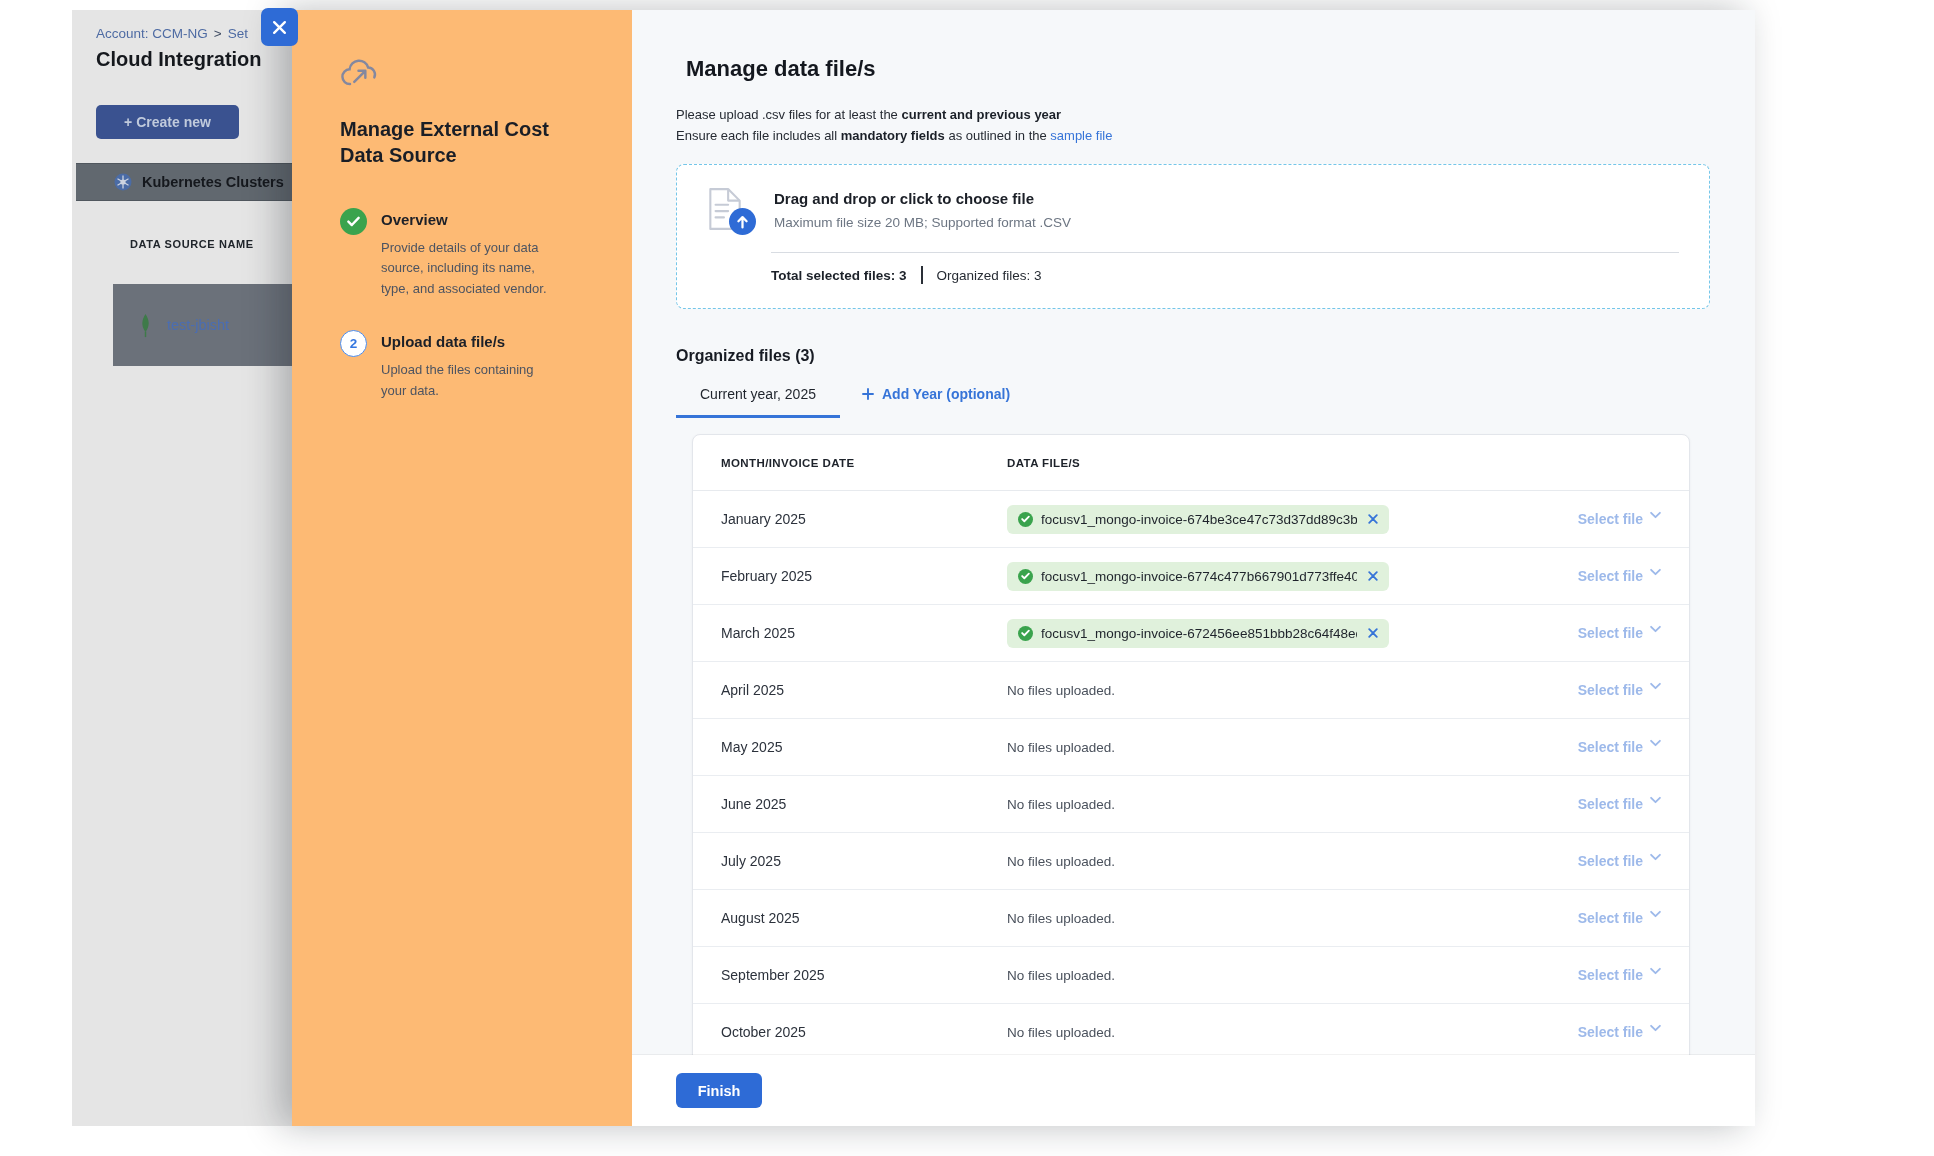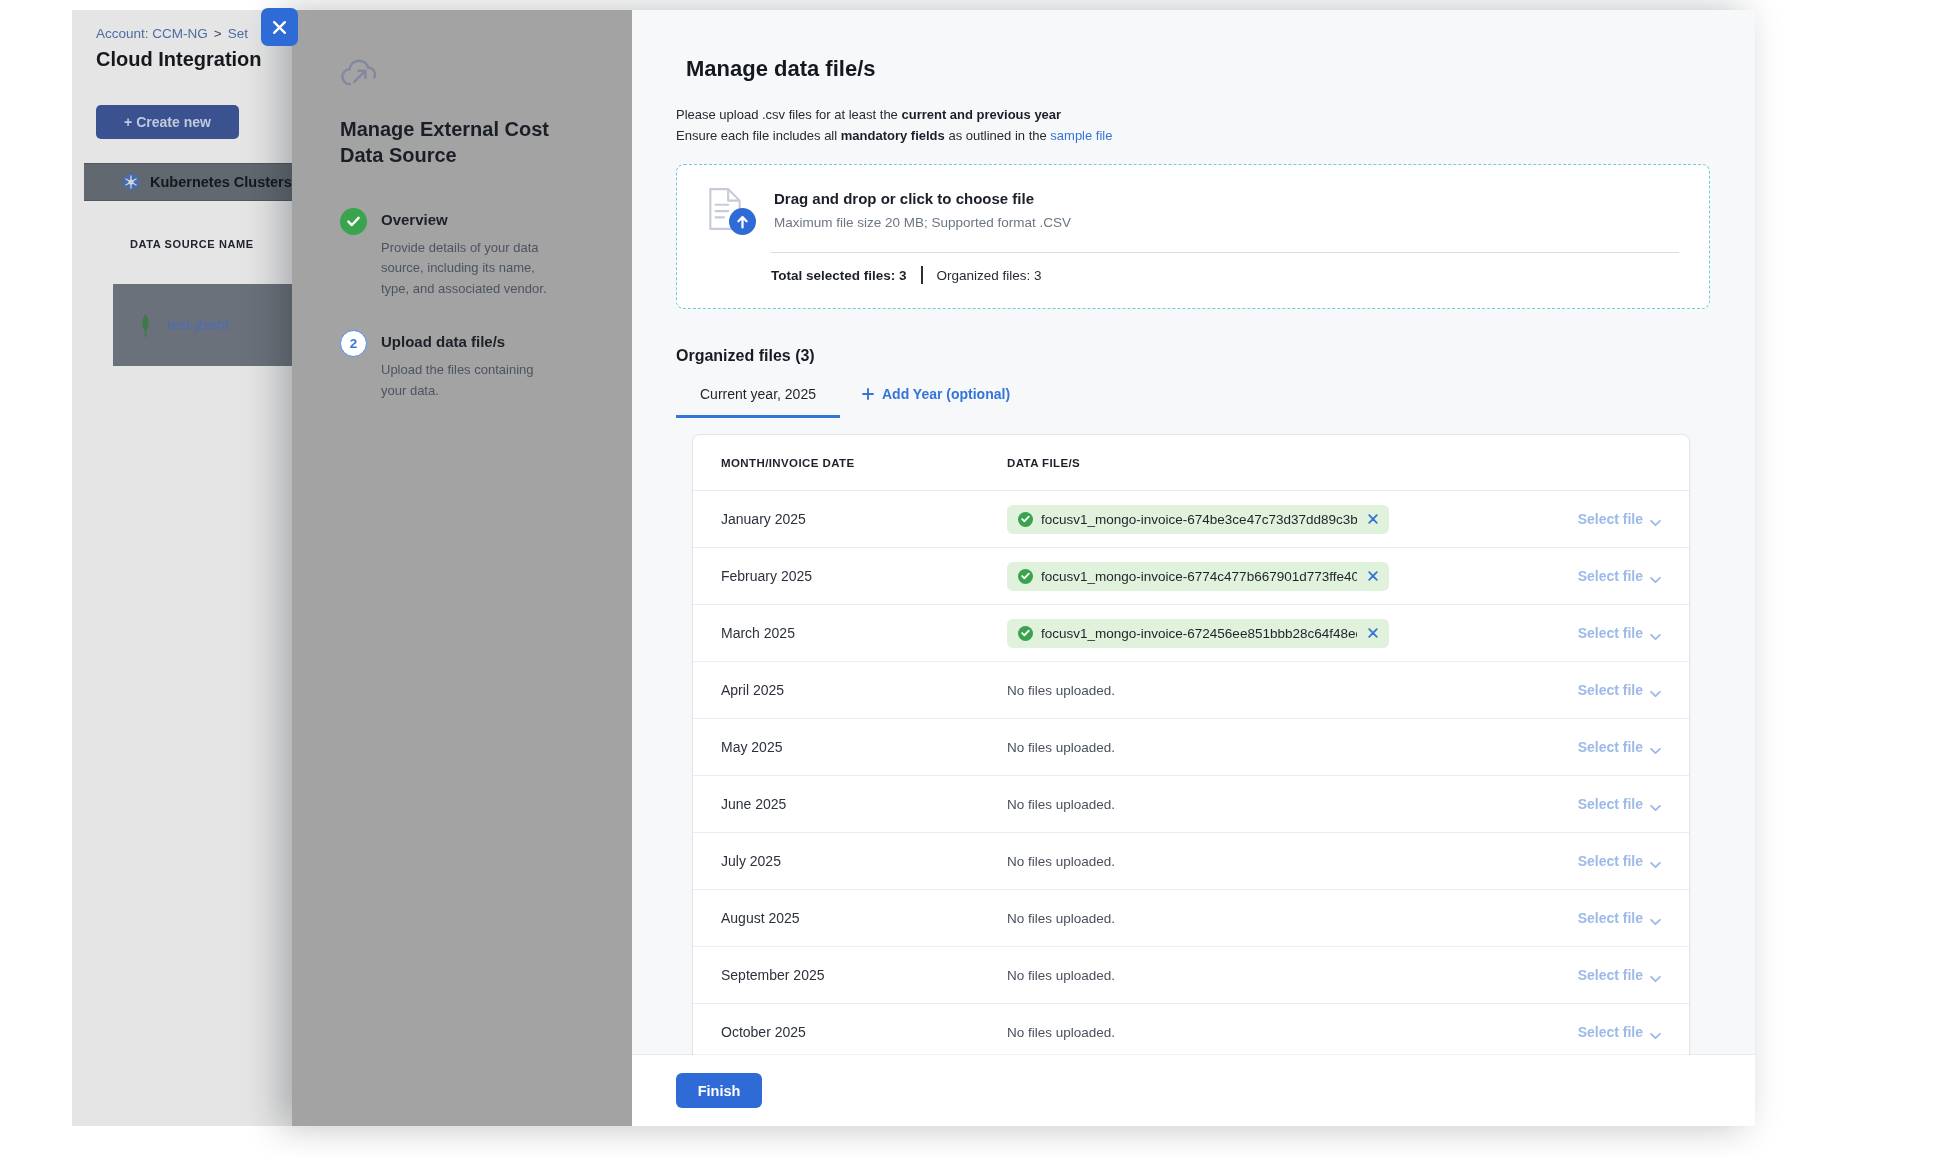--- a/index.html
+++ b/index.html
@@ -10,34 +10,34 @@
   }
   .app { position:absolute; left:72px; top:10px; width:1683px; height:1116px; }
 
   
   .under { position:absolute; left:0; top:0; width:220px; height:100%; background:#e5e5e5; overflow:hidden; }
   .bc { position:absolute; top:16px; left:24px; font-size:13.5px; color:#4e6ba3; white-space:nowrap; }
   .bc .sep { color:#3f4c63; margin:0 6px; }
   .pg-title { position:absolute; top:38px; left:24px; font-size:20px; font-weight:700; color:#15181d; white-space:nowrap; }
   .create-btn { position:absolute; top:95px; left:24px; width:143px; height:34px; background:#3a5290; border:none; border-radius:5px;
     color:#c0cadc; font-size:14px; font-weight:600; font-family:inherit; cursor:pointer; }
-  .k8s-row { position:absolute; top:153px; left:12px; width:100%; height:38px; background:#61686f; border-top:1px solid #50575e; border-bottom:1px solid #50575e;
+  .k8s-row { position:absolute; top:153px; left:4px; width:100%; height:38px; background:#61686f; border-top:1px solid #50575e; border-bottom:1px solid #50575e;
     display:flex; align-items:center; padding-left:38px; gap:10px; color:#15181d; font-weight:700; font-size:14.5px; cursor:pointer; white-space:nowrap; }
   .ds-header { position:absolute; top:228px; left:58px; font-size:11px; font-weight:700; letter-spacing:.6px; color:#20252b; white-space:nowrap; }
   .ds-card { position:absolute; top:274px; left:41px; width:179px; height:82px; background:#6b717a;
     display:flex; align-items:center; padding-left:26px; gap:15px; }
   .ds-link { color:#4a6db3; font-size:14.5px; cursor:pointer; white-space:nowrap; }
 
   
   .drawer { position:absolute; left:220px; top:0; right:0; bottom:0; display:flex; background:#ffffff;
     box-shadow:-12px 0 34px rgba(18,24,34,.28); }
   .close-btn { position:absolute; left:-31px; top:-2px; width:37px; height:38px; background:var(--accent,#2e6bd6);
     border:none; border-radius:7px; display:flex; align-items:center; justify-content:center; cursor:pointer; z-index:6; }
 
-  .nav { width:340px; flex:none; background:#a3a3a3; padding:48px 30px 0 48px; }
+  .nav { width:340px; flex:none; background:#fdba74; padding:48px 30px 0 48px; }
   .cloud-icon svg { display:block; }
   .nav-title { margin-top:26px; width:232px; font-size:20px; font-weight:700; line-height:1.32; color:#1a1e26; }
   .steps { margin-top:42px; }
   .step { display:flex; gap:14px; }
   .step + .step { margin-top:34px; }
   .step-bullet { width:27px; height:27px; border-radius:50%; flex:none; margin-top:-3px; display:flex; align-items:center; justify-content:center; }
   .bullet-done { background:var(--success,#3fa64a); }
   .bullet-num { border:1.6px solid #4a8df0; color:#3577e0; font-size:13.5px; font-weight:600; background:#fff; }
   .step-label { font-size:15px; font-weight:700; color:#1c2028; }
   .step-desc { margin-top:10px; font-size:13px; color:#4d5461; line-height:1.58; width:180px; }
@@ -72,21 +72,21 @@
   .thead, .trow { display:grid; grid-template-columns:286px 1fr 130px; align-items:center; padding:0 28px; }
   .thead { height:56px; border-bottom:1px solid #e7eaee; }
   .th { font-size:11.5px; font-weight:700; color:#1d222a; letter-spacing:.4px; }
   .trow { height:57px; border-bottom:1px solid #eaedf1; }
   .month { font-size:14px; color:#2c323c; }
   .empty { font-size:13.5px; color:#4a515c; }
   .chip { display:inline-flex; align-items:center; gap:8px; background:var(--chip-bg,#e0f1dc); border-radius:6px; padding:7px 11px; max-width:382px; }
   .chip-check { width:15px; height:15px; border-radius:50%; background:var(--success,#3aa34d); flex:none; display:flex; align-items:center; justify-content:center; }
   .chip-name { font-size:13.5px; color:#1e232b; white-space:nowrap; overflow:hidden; }
   .chip-x { margin-left:3px; flex:none; cursor:pointer; display:flex; align-items:center; }
-  .select-btn { justify-self:end; display:flex; align-items:flex-end; gap:7px; color:var(--select-muted,#9db9ea); font-size:14px; font-weight:600; cursor:pointer; white-space:nowrap; }
+  .select-btn { justify-self:end; display:flex; align-items:flex-start; gap:7px; color:var(--select-muted,#9db9ea); font-size:14px; font-weight:600; cursor:pointer; white-space:nowrap; }
 
   .footer { flex:none; height:71px; background:#fff; padding:18px 0 0 44px; box-shadow:0 -1px 0 rgba(0,0,0,.05); }
   .finish { min-width:86px; height:35px; background:var(--accent,#2e6bd6); color:#fff; border:none; border-radius:6px;
     font-size:14.5px; font-weight:700; font-family:inherit; padding:0 16px; cursor:pointer; }
 </style>
 </head>
 <body>
 
 <div class="app">
 

